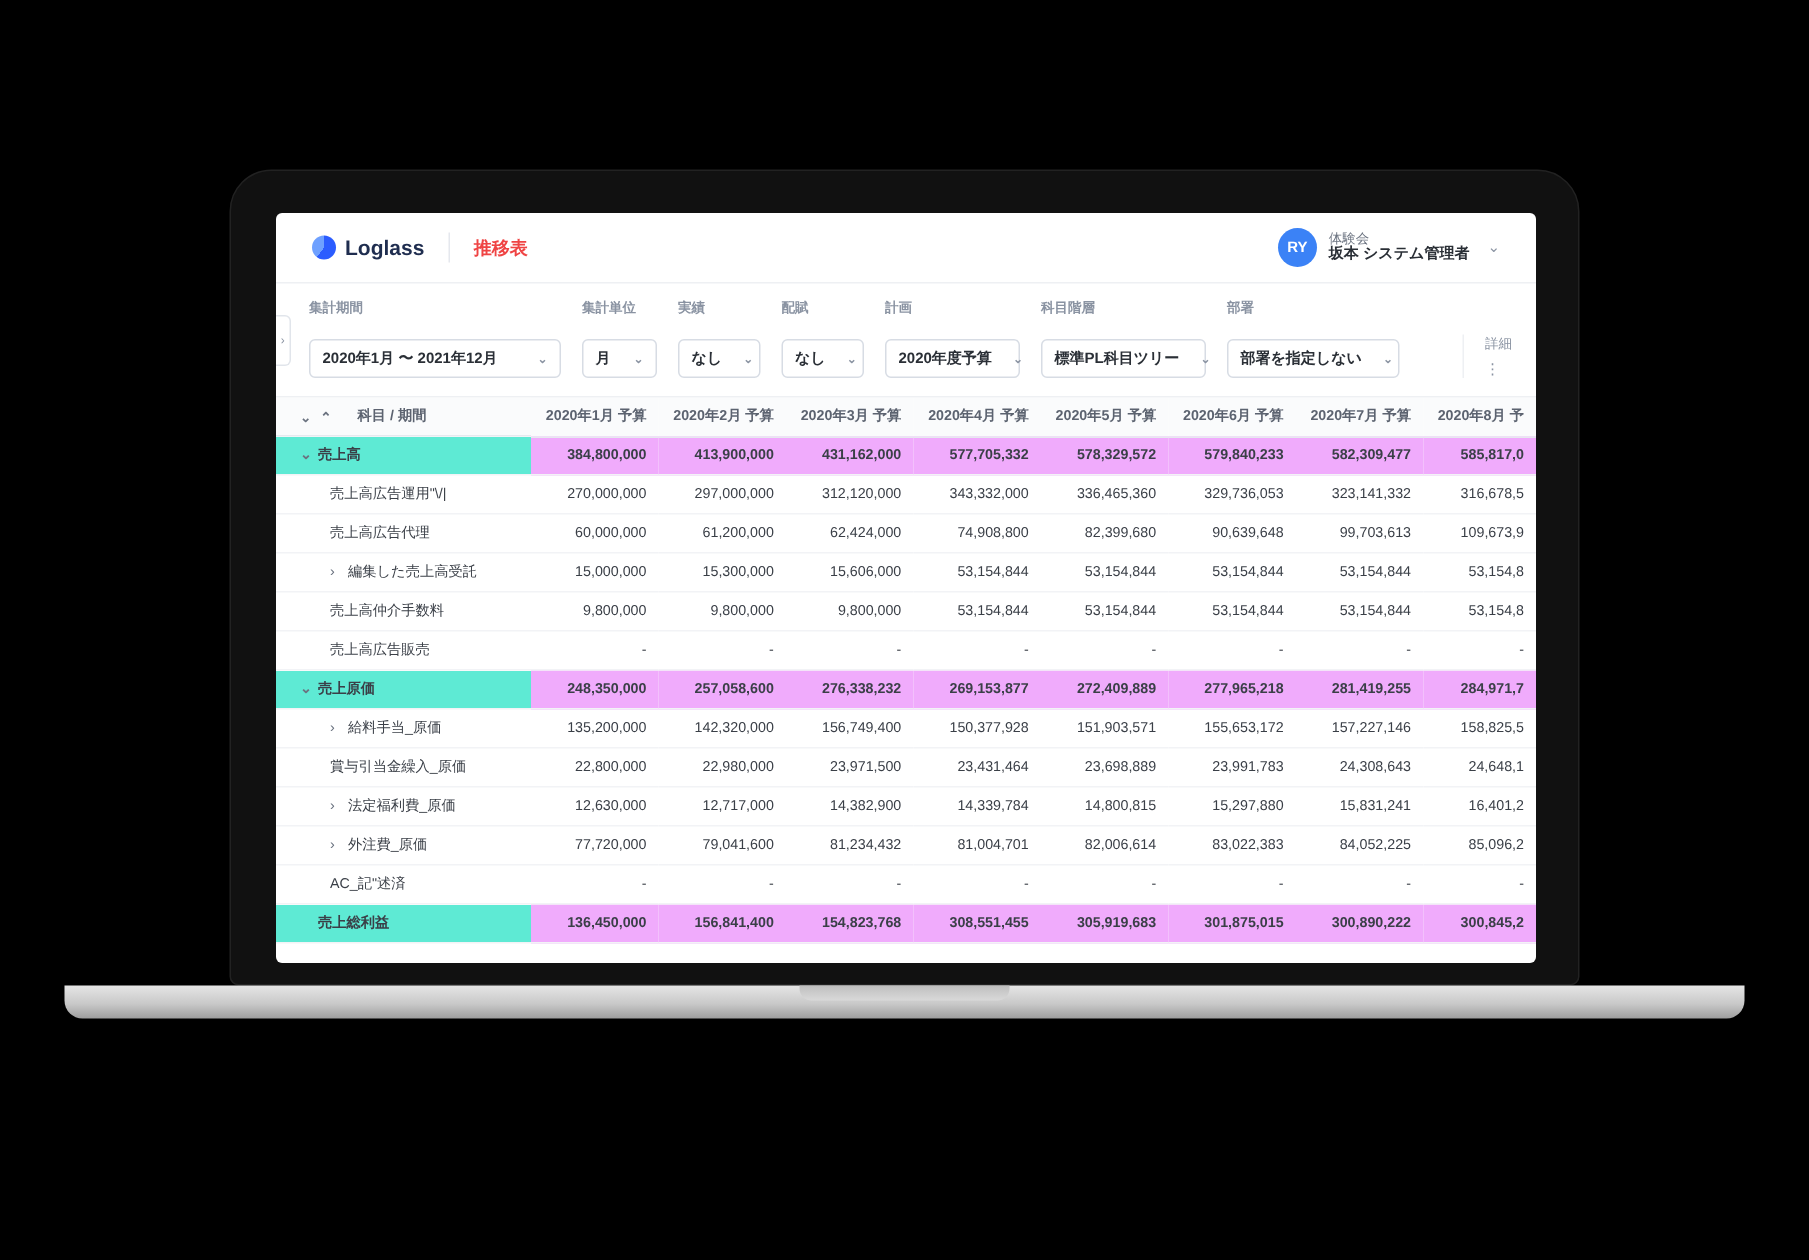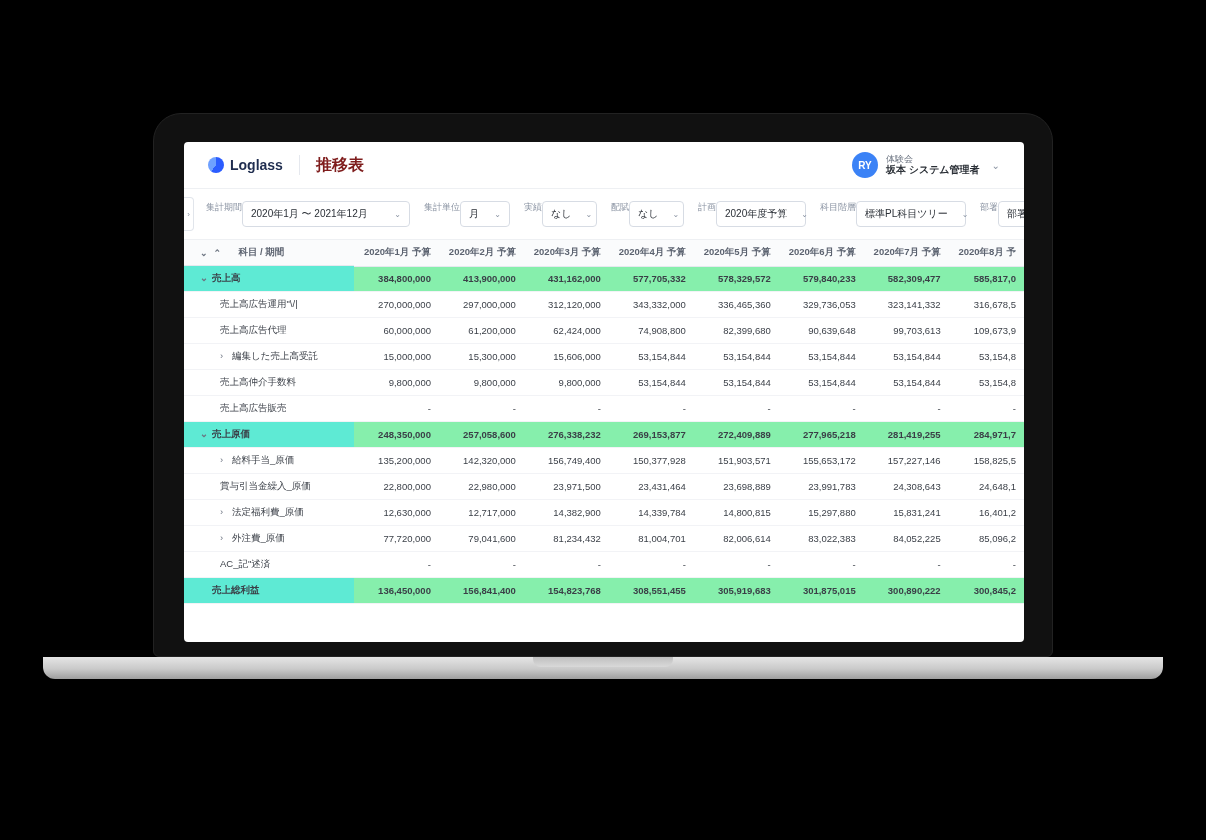--- a/index.html
+++ b/index.html
@@ -62,42 +62,42 @@
     padding: 10px 24px;
     border-bottom: 1px solid #eef0f3;
   }
   .brand { display:flex; align-items:center; gap:6px; font-weight:700; font-size:14px; color:#1f2d4f;text-align:right; }
   .brand-mark {
     width:16px;height:16px;border-radius:50%;
     background: conic-gradient(#2b5cff 0 60%, #6ea0ff 60% 100%);
     display:inline-block;
   }
   .divider { width:1px; height:20px; background:#e5e8ee; margin:0 16px; }
-  .page-title { font-size:16px; font-weight:600; color:#7f1d1d; }
+  .page-title { font-size:12px; font-weight:600; color:#ef4444; }
   .user-box { display:flex; align-items:center; gap:8px; }
   .avatar {
     width:26px;height:26px;border-radius:50%;
     background:#3b82f6;color:#fff;
     display:flex;align-items:center;justify-content:center;
     font-size:10px;font-weight:600;
   }
   .user-lines { line-height:1.2; }
   .user-lines .l1 { font-size:9px; color:#6b7380; }
   .user-lines .l2 { font-size:10px; font-weight:600; }
   .chev { color:#8a93a2; font-size:10px; margin-left:4px; }
 
   
   .filters {
     display:flex; align-items:flex-end; gap:14px;
     padding: 10px 16px 12px 22px;
     border-bottom:1px solid #eef0f3;
     white-space:nowrap;
     position:relative;
   }
-  .f-col { display:flex; flex-direction:row; gap:0; }
+  .f-col { display:flex; flex-direction:column; gap:14px;font-weight:bold; }
   .f-label { font-size:9px; color:#8a93a2; }
   .select {
     display:flex; align-items:center; justify-content:space-between;
     border:1px solid #d7dce4; border-radius:4px;
     padding:5px 8px; font-size:10px; background:#fff; color:#2a2f36;
     gap:10px;
   }
   .select .chev { font-size:8px; }
   .w-lg{width:168px}.w-sm{width:50px}.w-sm2{width:55px}.w-md{width:90px}.w-md2{width:110px}.w-lg2{width:115px}
   .expand-handle {
@@ -132,21 +132,21 @@
     border-bottom:1px solid #e6e9ef;
   }
   td:first-child, th:first-child {
     text-align:left;
     position:sticky; left:0;
     background:#fff;
     width:170px;
     padding-left:16px;
   }
   th:first-child { background:#fafbfc; display:flex; align-items:center; gap:6px; }
-  tr.section td { background:#86efac; font-weight:600; }
+  tr.section td { background:#f0abfc; font-weight:600; }
   tr.section td:first-child { background:#5eead4; }
   tr.highlight td { font-weight:400; }
   tr.highlight td:first-child input {
     border:1px solid #d7dce4; border-radius:3px; padding:2px 4px; font-size:9.5px; width:100px;
   }
   td.hl-cell { background:#d4e6ff; }
   .row-toggle { color:#6b7380; margin-right:4px; display:inline-block; width:8px; }
   .indent-1 { padding-left:28px !important; }
   .indent-2 { padding-left:36px !important; }
   .collapse-icons { color:#6b7380; font-size:9px; }

